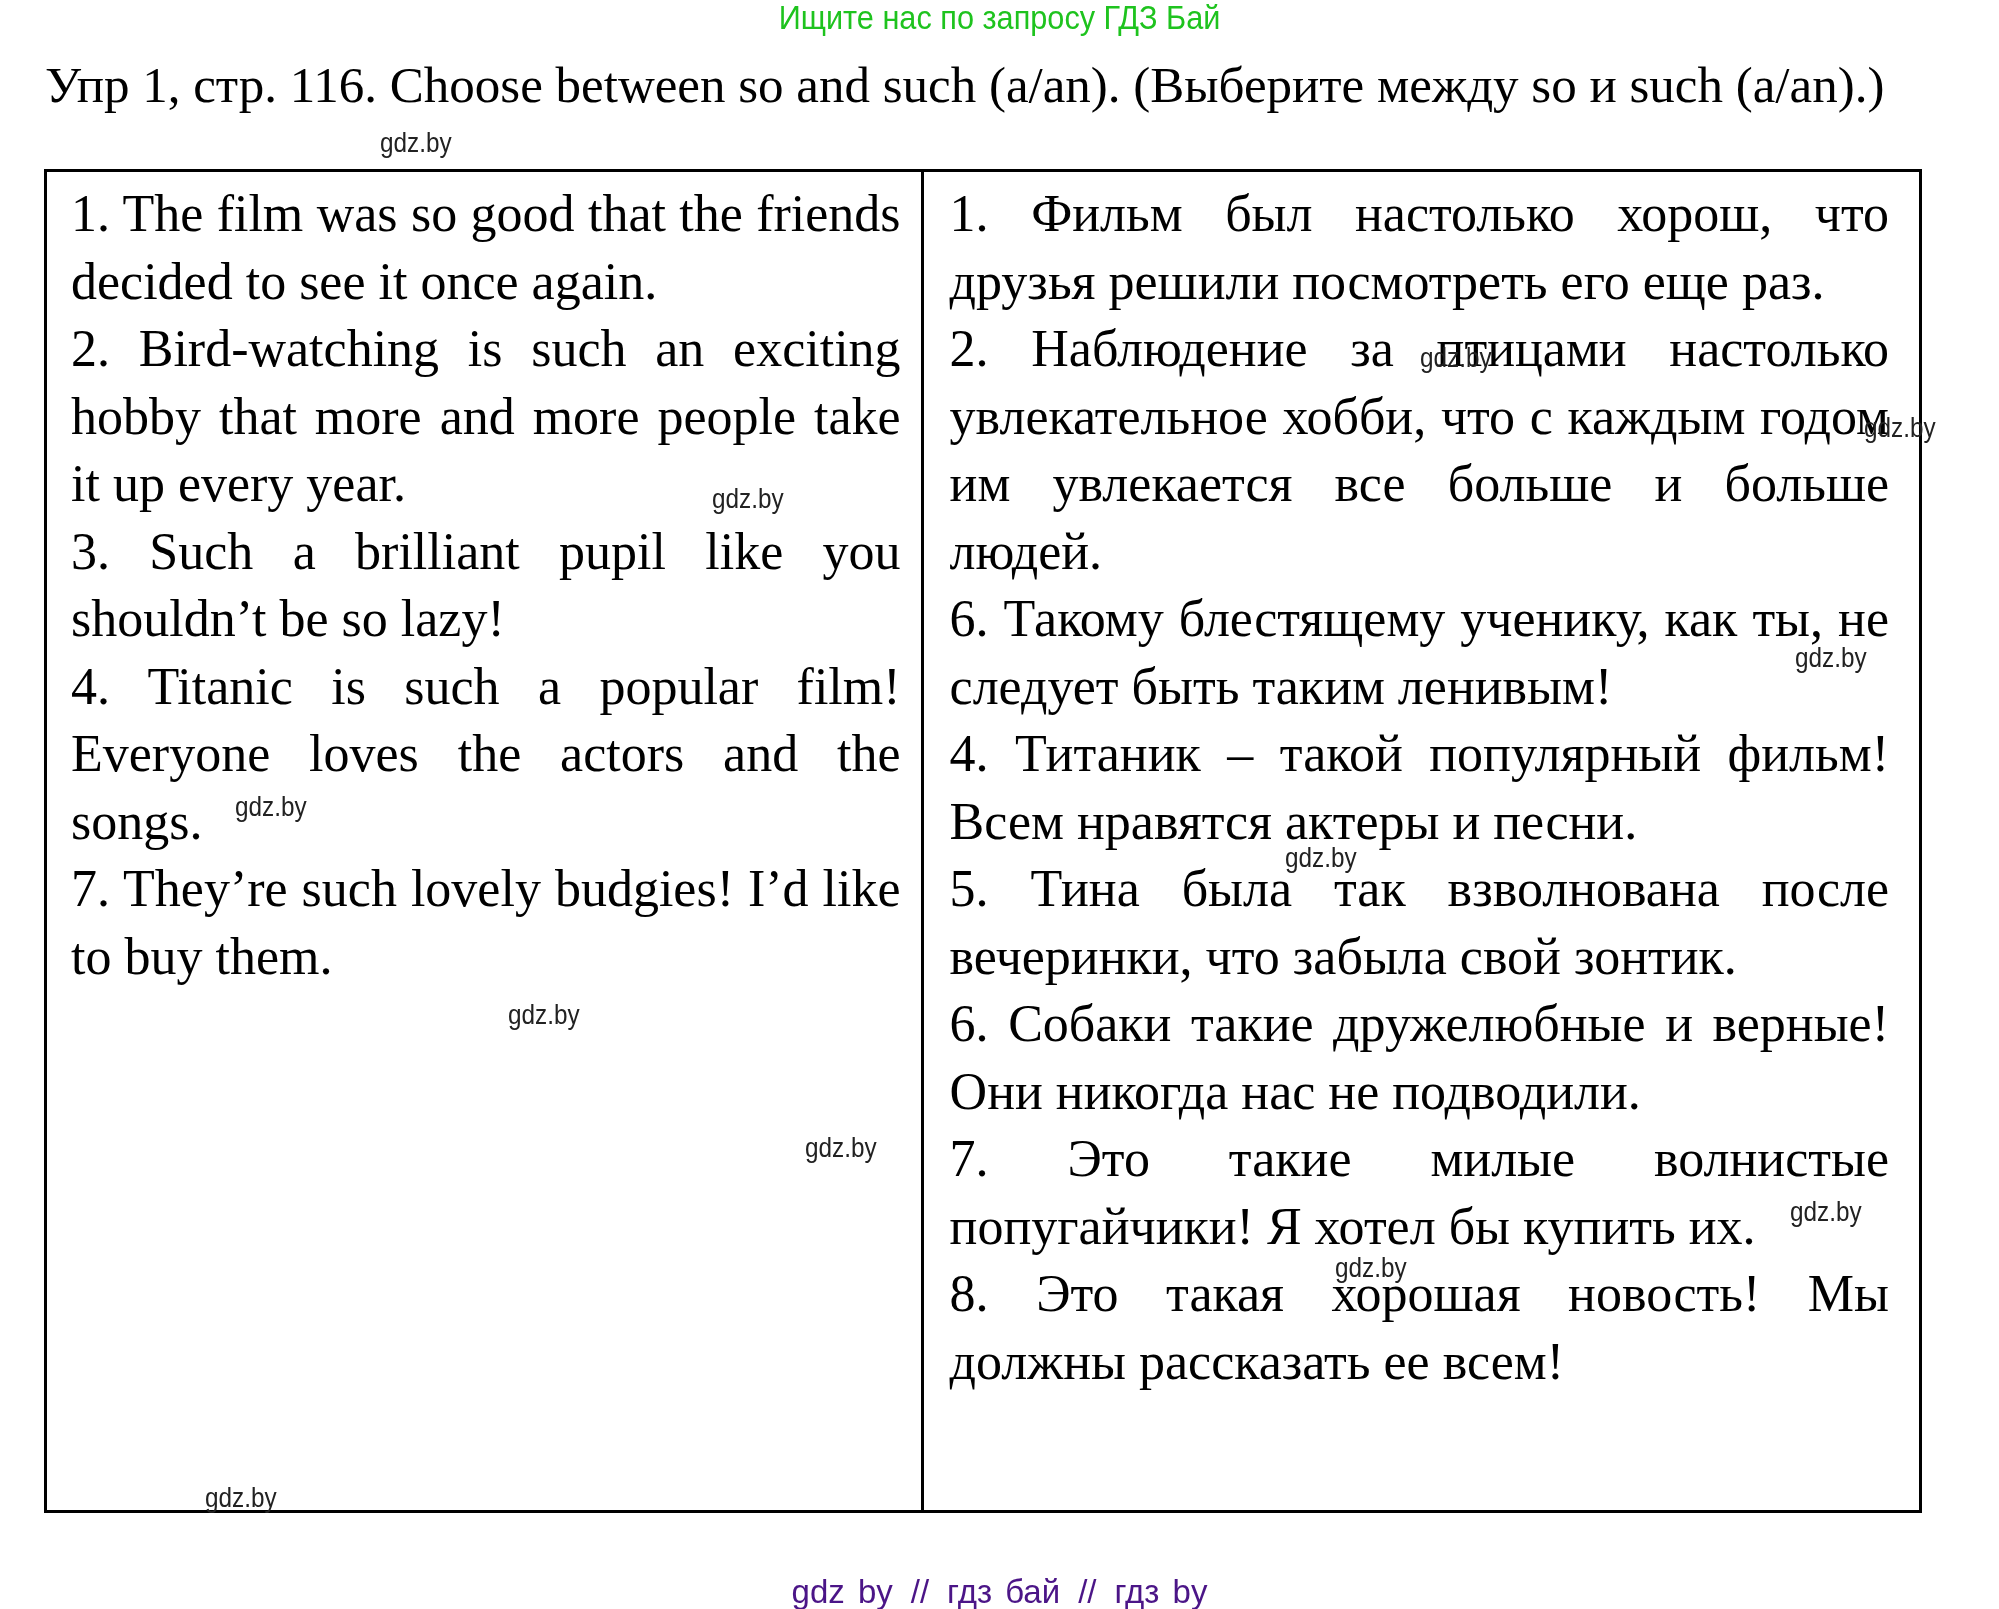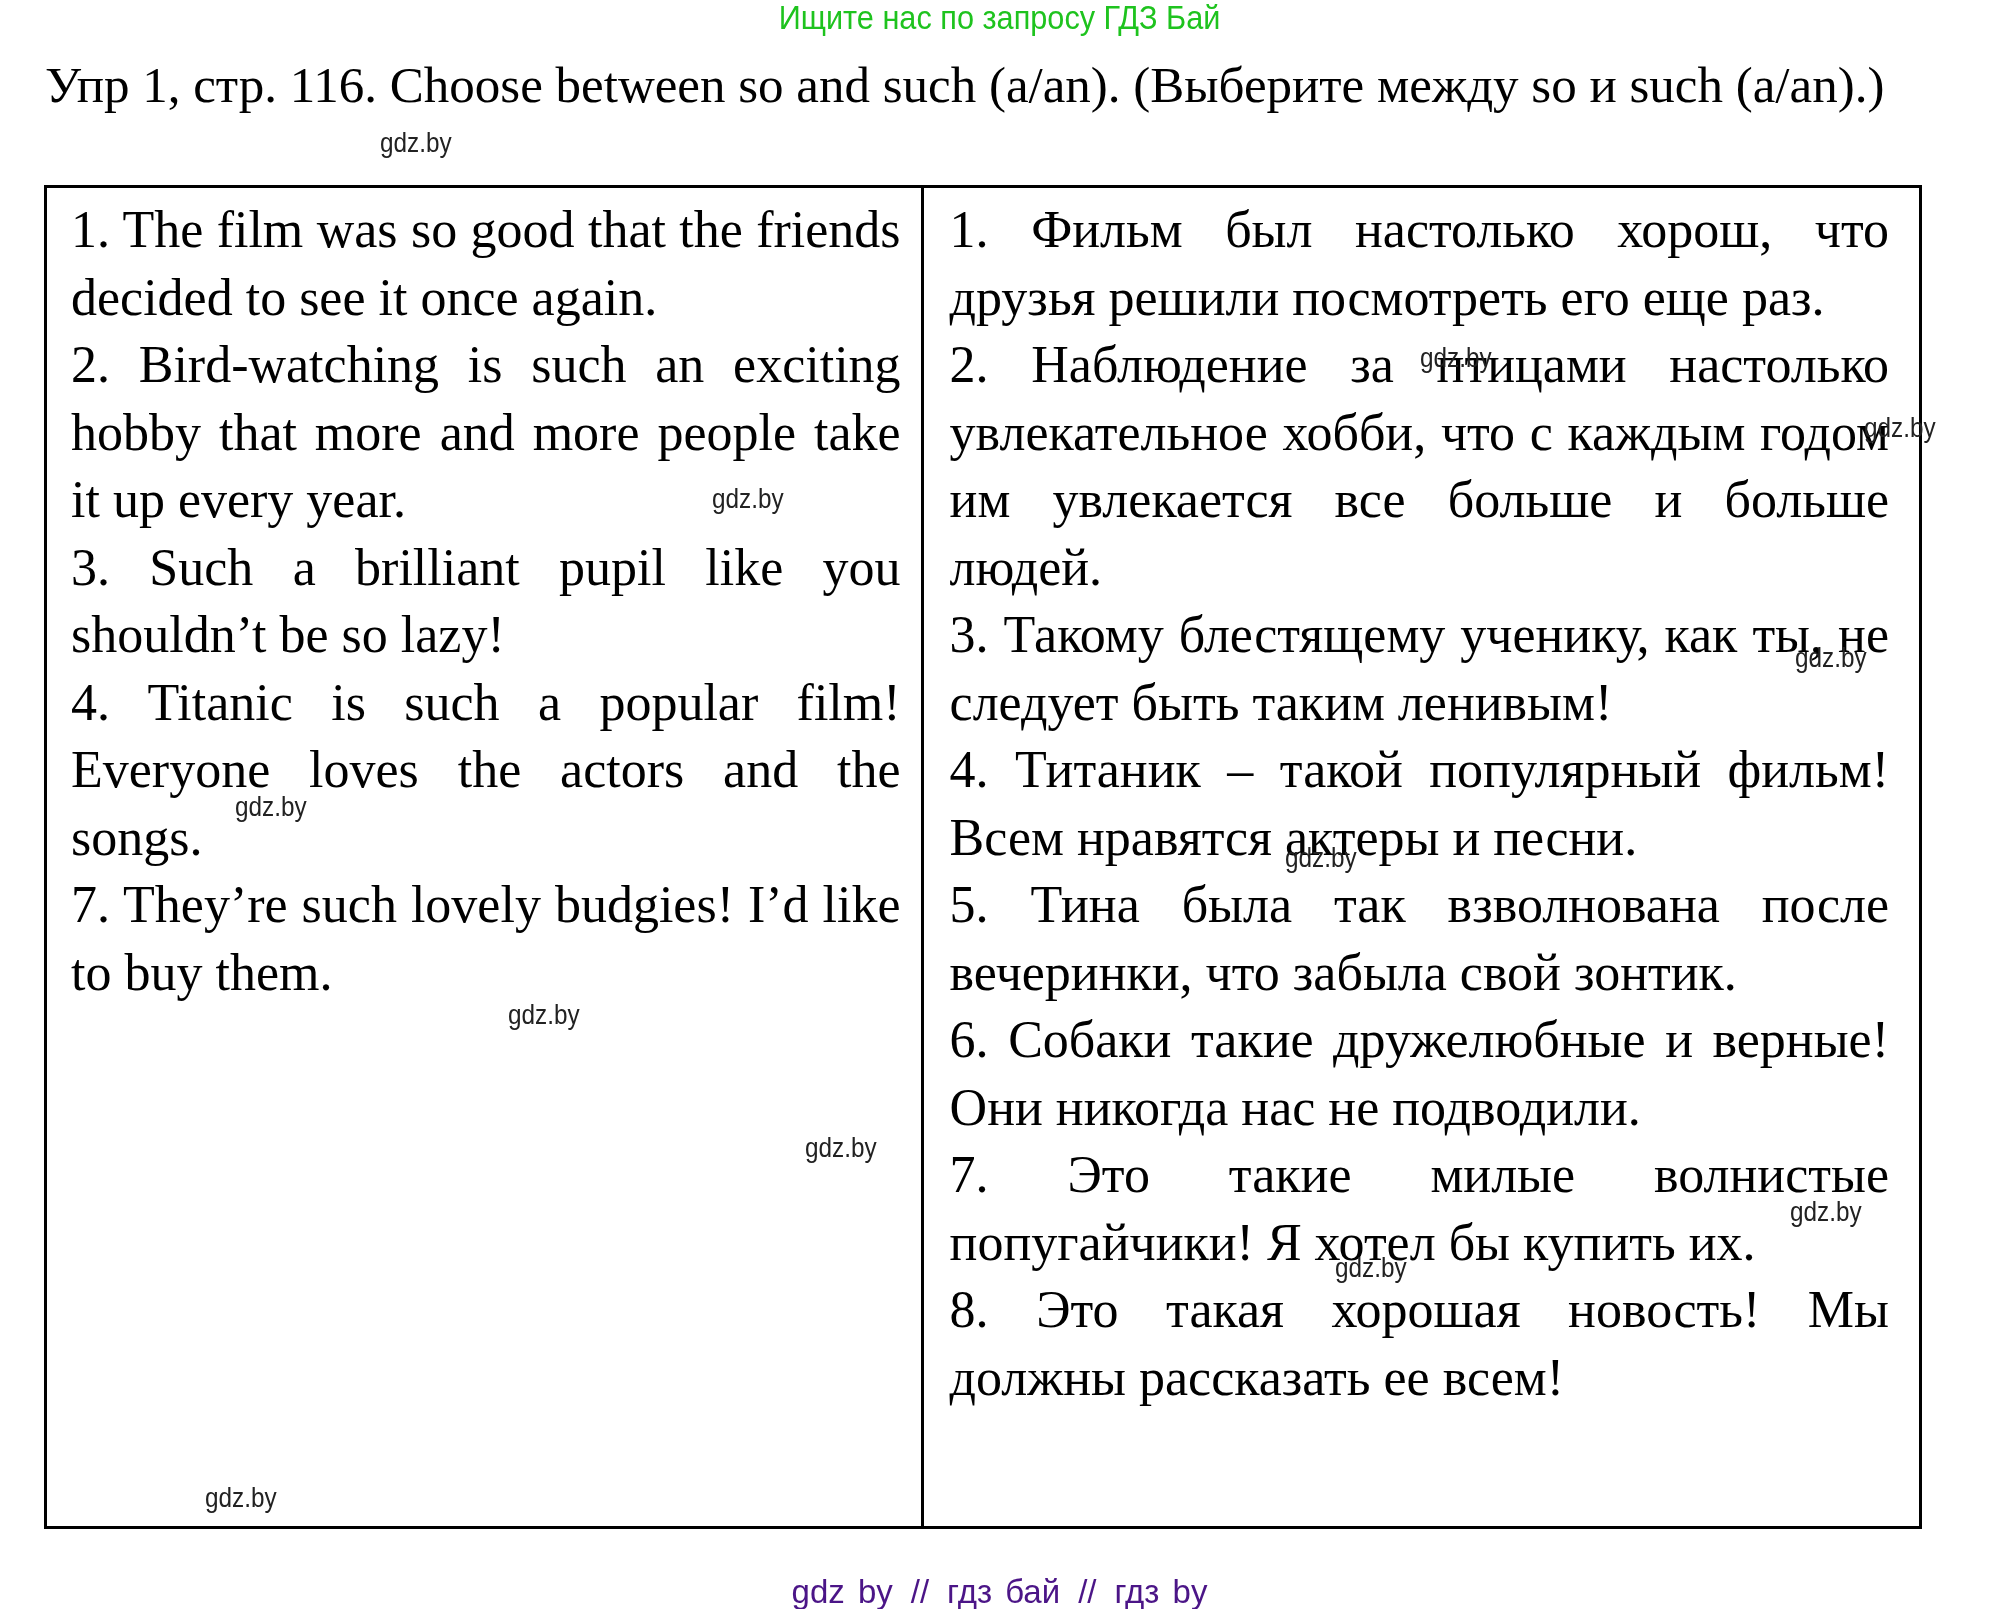--- a/index.html
+++ b/index.html
@@ -10,21 +10,21 @@
       font-size: 33px; line-height: 36px; color: #1ec31e;
       transform: scaleX(0.93);
     }
     .title {
       position: absolute; left: 45px; top: 52px; width: 1900px;
       font-family: "Liberation Serif", serif; font-weight: normal;
       font-size: 51px; line-height: 66px; color: #000;
       margin: 0;
     }
     .doc-table {
-      position: absolute; left: 44px; top: 185px; width: 1878px; height: 1344px;
+      position: absolute; left: 44px; top: 169px; width: 1878px; height: 1344px;
       border: 3px solid #000; box-sizing: border-box;
       display: flex;
     }
     .col {
       box-sizing: border-box; height: 100%;
       font-family: "Liberation Serif", serif; font-size: 52px;
       line-height: 67.5px; color: #000; text-align: justify;
     }
     .col-left { width: 878px; padding: 8px 20px 0 24px; border-right: 3px solid #000; }
     .col-right { width: 997px; padding: 8px 30px 0 26px; }
@@ -52,21 +52,21 @@
   <div class="col col-left">
     <p class="item">1. The film was so good that the friends decided to see it once again.</p>
     <p class="item">2. Bird-watching is such an exciting hobby that more and more people take it up every year.</p>
     <p class="item">3. Such a brilliant pupil like you shouldn’t be so lazy!</p>
     <p class="item">4. Titanic is such a popular film! Everyone loves the actors and the songs.</p>
     <p class="item">7. They’re such lovely budgies! I’d like to buy them.</p>
   </div>
   <div class="col col-right">
     <p class="item">1. Фильм был настолько хорош, что друзья решили посмотреть его еще раз.</p>
     <p class="item">2. Наблюдение за птицами настолько увлекательное хобби, что с каждым годом им увлекается все больше и больше людей.</p>
-    <p class="item">3. Такому блестящему ученику, как ты, не следует быть таким ленивым!</p>
+    <p class="item">6. Такому блестящему ученику, как ты, не следует быть таким ленивым!</p>
     <p class="item">4. Титаник – такой популярный фильм! Всем нравятся актеры и песни.</p>
     <p class="item">5. Тина была так взволнована после вечеринки, что забыла свой зонтик.</p>
     <p class="item">6. Собаки такие дружелюбные и верные! Они никогда нас не подводили.</p>
     <p class="item">7. Это такие милые волнистые попугайчики! Я хотел бы купить их.</p>
     <p class="item">8. Это такая хорошая новость! Мы должны рассказать ее всем!</p>
   </div>
 </div>
 
 <div id="watermark-layer">
     <span class="watermark" style="left: 380px; top: 128px;">gdz.by</span>

